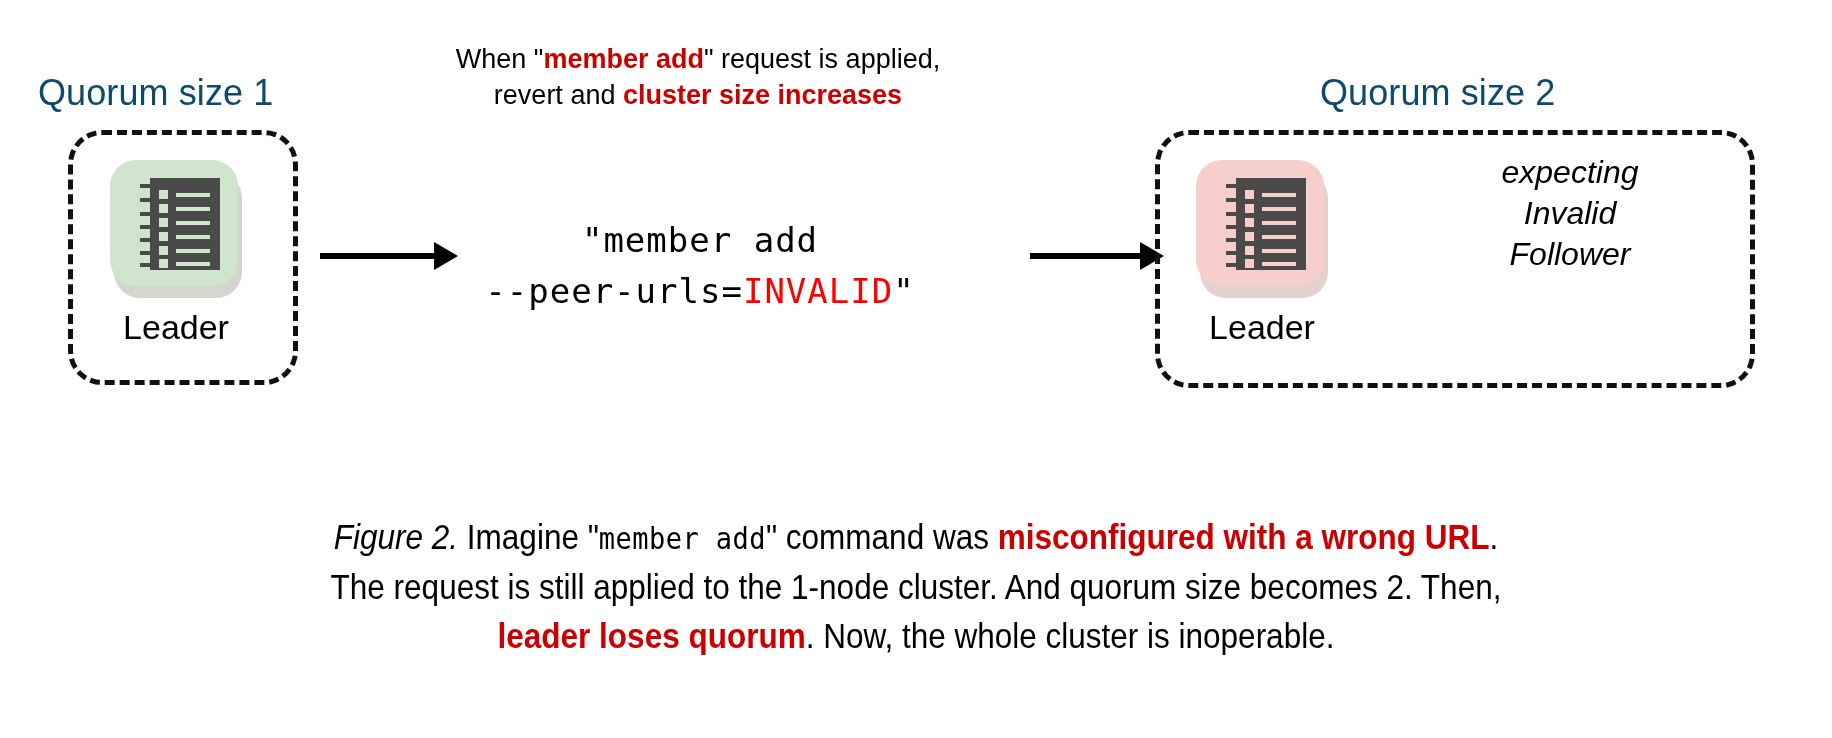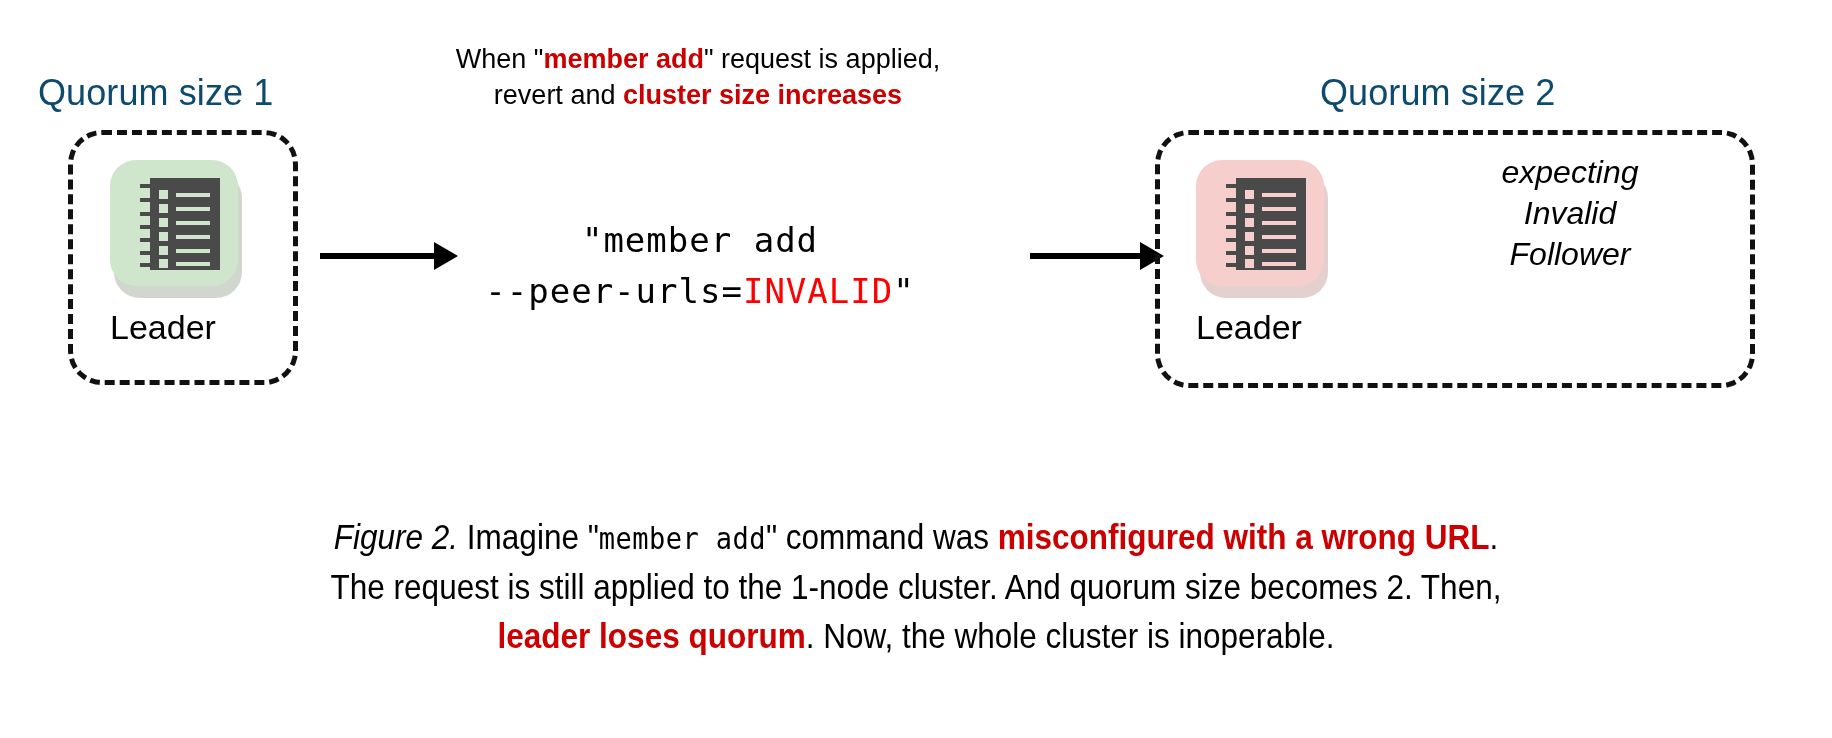--- a/index.html
+++ b/index.html
@@ -38,21 +38,21 @@
     border-radius: 34px;
     box-sizing: border-box;
     background: transparent;
   }
 
   
   .node {
     position: absolute;
     display: flex;
     flex-direction: column;
-    align-items: flex-start;
+    align-items: center;
   }
   .node-icon-wrap {
     position: relative;
     width: 132px;
     height: 142px;
   }
   .node-shadow {
     position: absolute;
     left: 4px;
     top: 12px;

